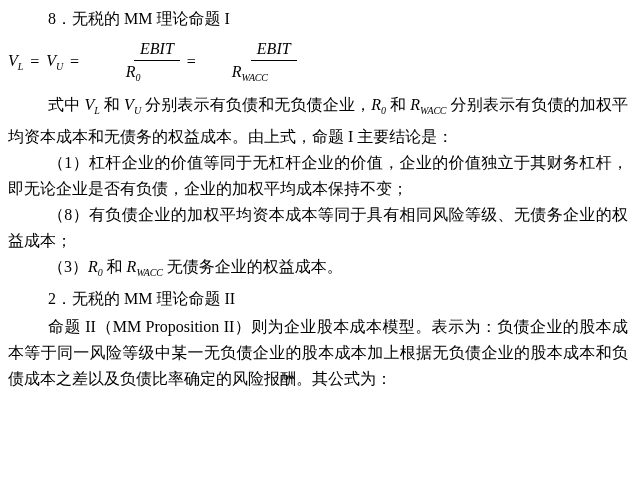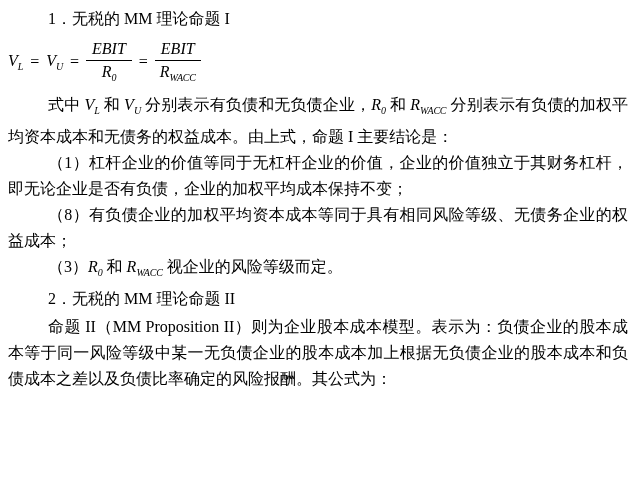--- a/index.html
+++ b/index.html
@@ -44,32 +44,32 @@
   }
   .mop { font-style: normal; margin: 0 7px; }
   .mvar { white-space: nowrap; }
   .frac {
     display: inline-flex;
     flex-direction: column;
     align-items: center;
     vertical-align: middle;
     line-height: 1.15;
   }
-  .fnum { border-bottom: 1px solid #000; padding: 0 6px 2px 6px; }
+  .fnum { border-bottom: 1px solid #000; padding: 0 6px 2px 6px; margin-left: 48px; }
   .fden { padding-top: 2px; }
 
   
   .imath { white-space: nowrap; }
 </style>
 </head>
 <body>
 
 <div class="page">
 
-  <p class="para heading">1．无税的 MM 理论命题 I</p>
+  <p class="para heading">8．无税的 MM 理论命题 I</p>
 
 
   <div class="formula-block">
     <span class="mvar"><span class="mi">V</span><span class="msub">L</span></span>
     <span class="mop">=</span>
     <span class="mvar"><span class="mi">V</span><span class="msub">U</span></span>
     <span class="mop">=</span>
     <span class="frac">
       <span class="fnum mi">EBIT</span>
       <span class="fden"><span class="mi">R</span><span class="msub">0</span></span>
@@ -80,19 +80,19 @@
       <span class="fden"><span class="mi">R</span><span class="msub">WACC</span></span>
     </span>
   </div>
 
   <p class="para after-formula"><span>式中 </span><span class="imath"><span class="mi">V</span><span class="msub">L</span></span><span> 和 </span><span class="imath"><span class="mi">V</span><span class="msub">U</span></span><span> 分别表示有负债和无负债企业，</span><span class="imath"><span class="mi">R</span><span class="msub">0</span></span><span> 和 </span><span class="imath"><span class="mi">R</span><span class="msub">WACC</span></span><span> 分别表示有负债的加权平均资本成本和无债务的权益成本。由上式，命题 I 主要结论是：</span></p>
 
   <p class="para spaced">（1）杠杆企业的价值等同于无杠杆企业的价值，企业的价值独立于其财务杠杆，即无论企业是否有负债，企业的加权平均成本保持不变；</p>
 
   <p class="para spaced">（8）有负债企业的加权平均资本成本等同于具有相同风险等级、无债务企业的权益成本；</p>
 
-  <p class="para spaced"><span>（3）</span><span class="imath"><span class="mi">R</span><span class="msub">0</span></span><span> 和 </span><span class="imath"><span class="mi">R</span><span class="msub">WACC</span></span><span> 视企业的风险等级而定。</span></p>
+  <p class="para spaced"><span>（3）</span><span class="imath"><span class="mi">R</span><span class="msub">0</span></span><span> 和 </span><span class="imath"><span class="mi">R</span><span class="msub">WACC</span></span><span> 无债务企业的权益成本。</span></p>
 
   <p class="para heading spaced">2．无税的 MM 理论命题 II</p>
 
   <p class="para">命题 II（MM Proposition II）则为企业股本成本模型。表示为：负债企业的股本成本等于同一风险等级中某一无负债企业的股本成本加上根据无负债企业的股本成本和负债成本之差以及负债比率确定的风险报酬。其公式为：</p>
 
 </div>
 
 </body></html>

